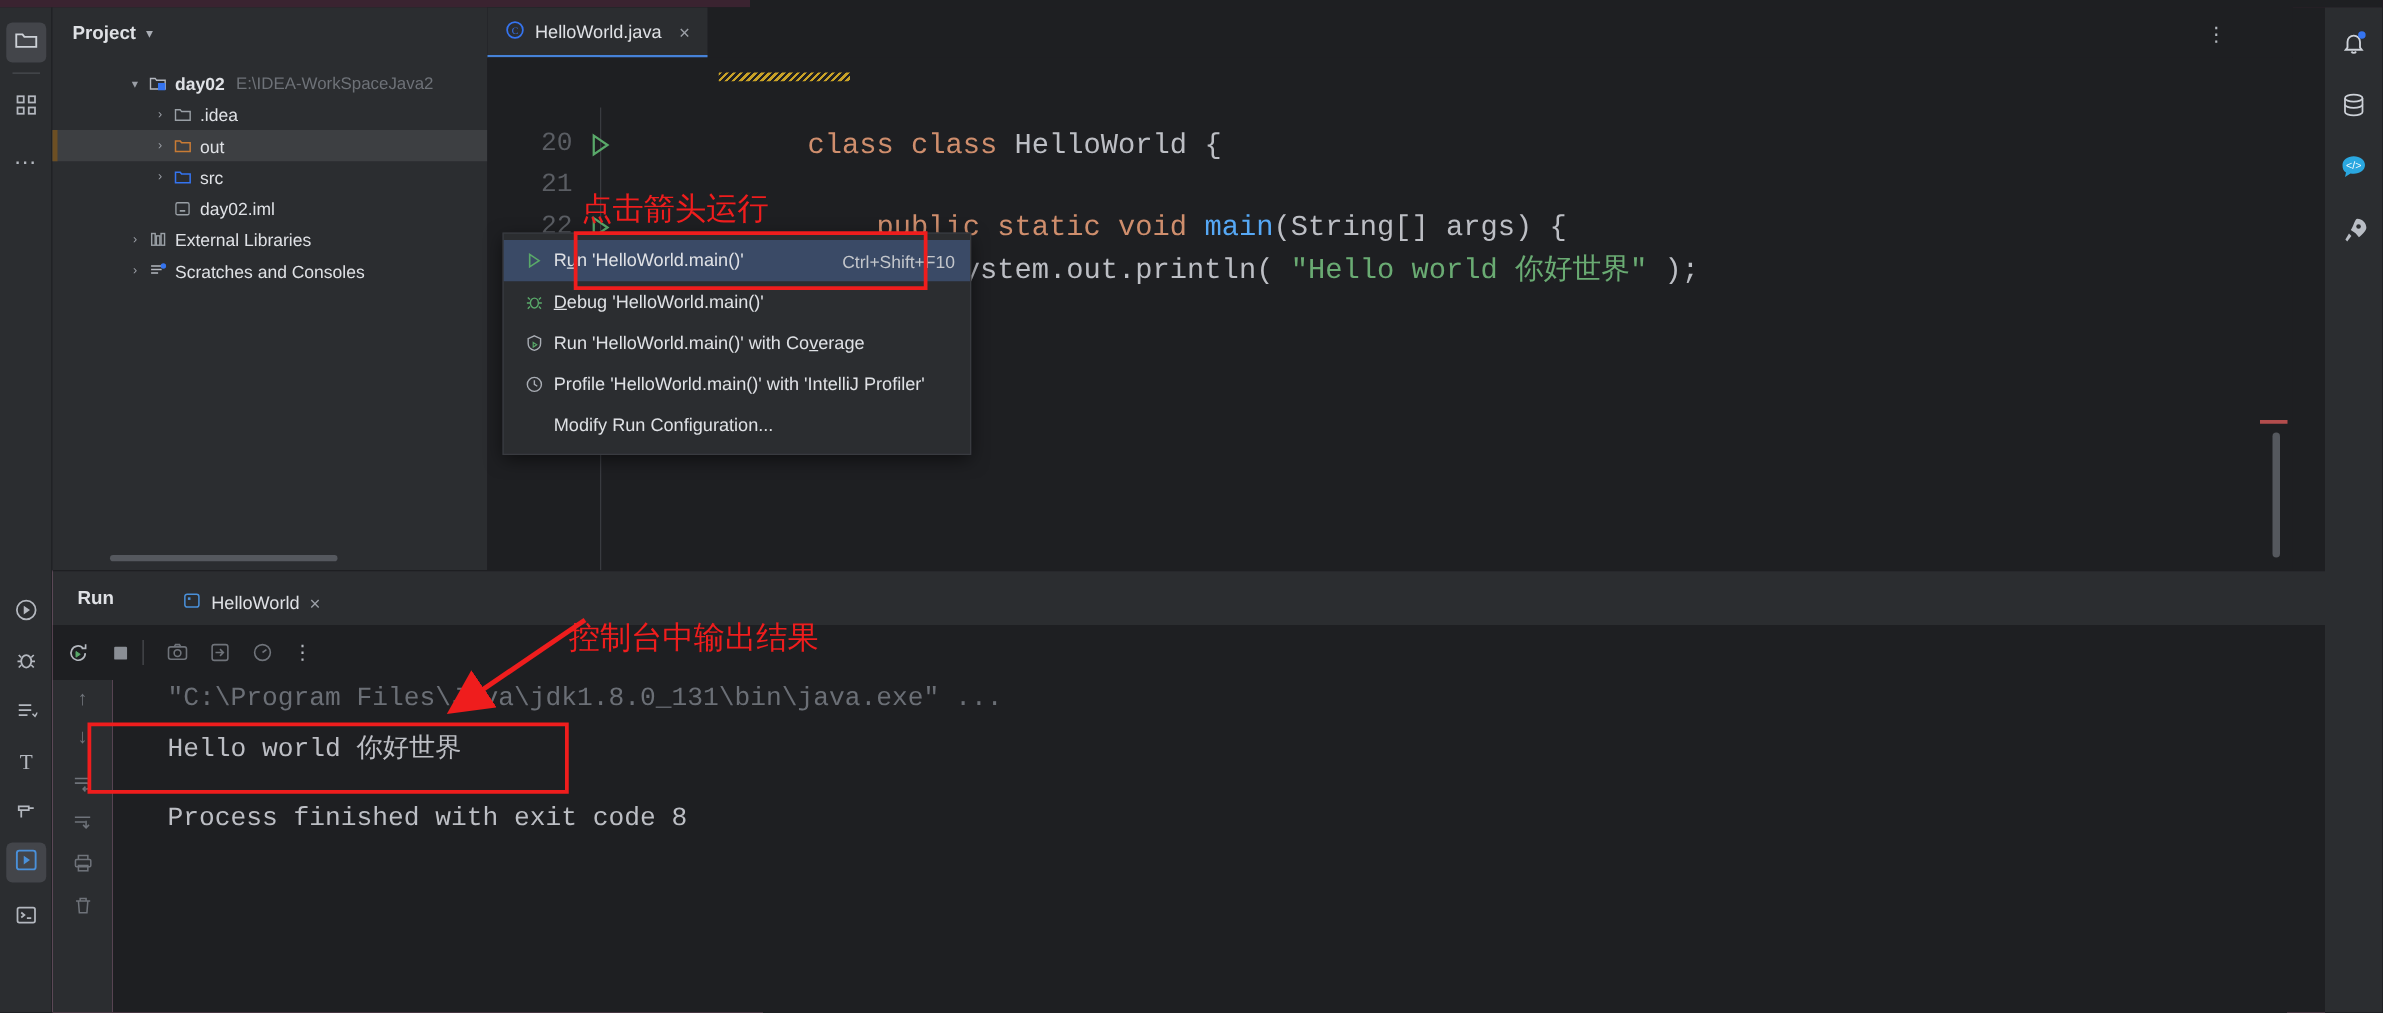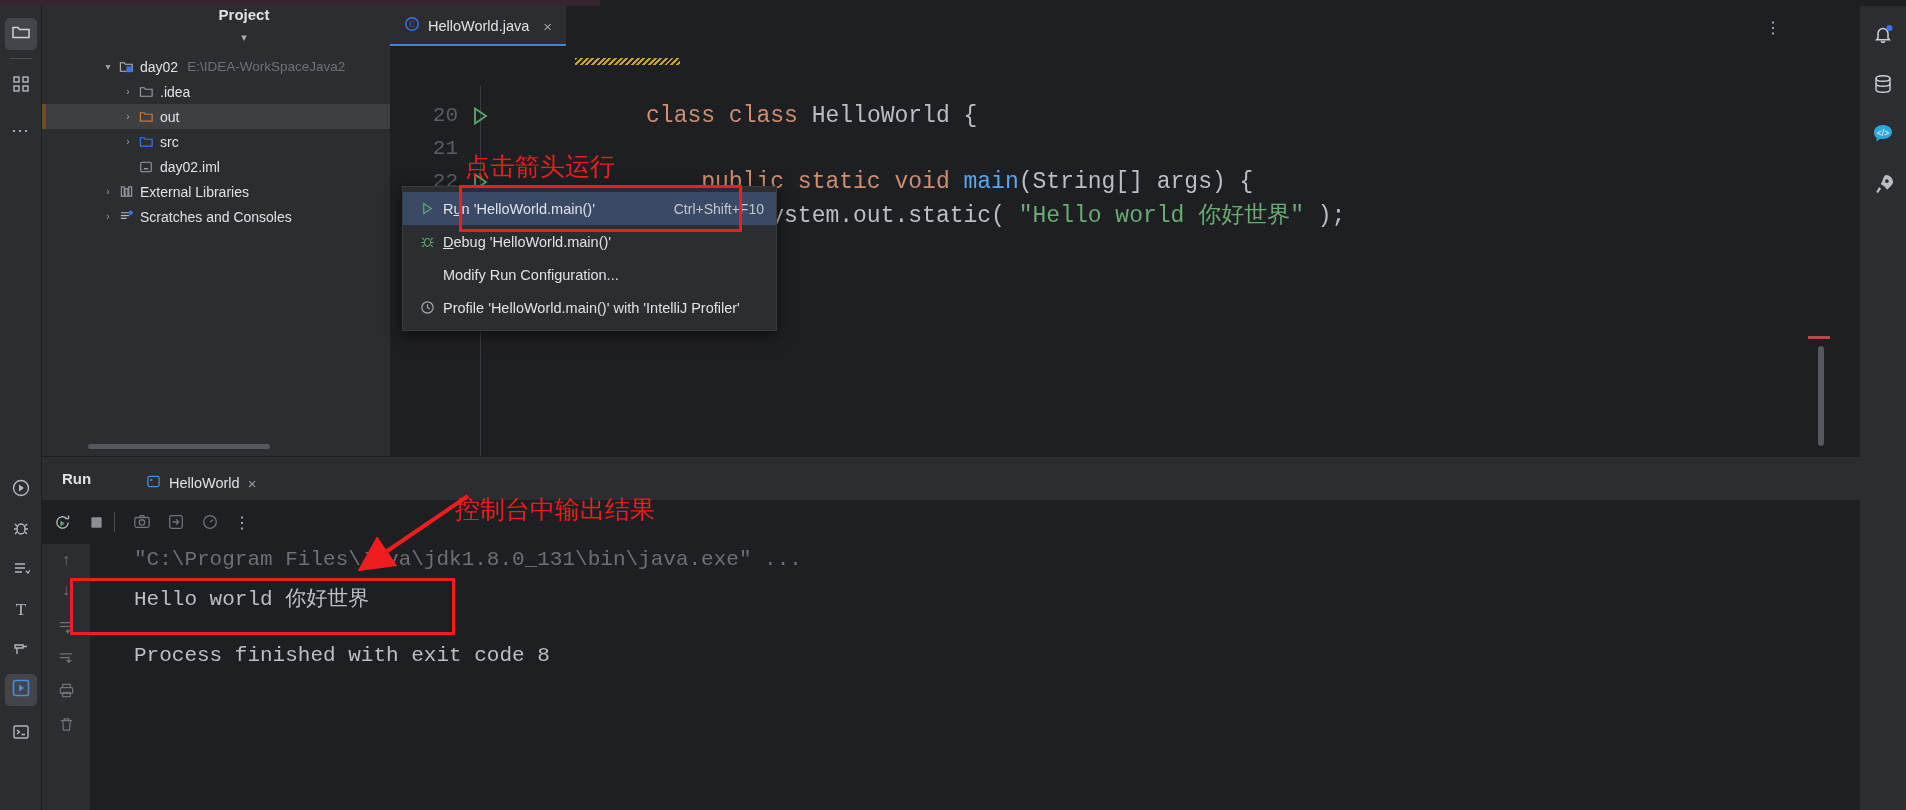--- a/index.html
+++ b/index.html
@@ -31,38 +31,38 @@
   .act-btn.active { background: #43454a; }
   .act-sep { position: absolute; left: 10px; width: 22px; height: 1px; background: #4a4c50; }
 
   
   .project-panel {
     position: absolute; left: 42px; top: 6px; width: 388px; height: 450px;
     background: #2b2d30;
   }
   .panel-header {
     position: absolute; left: 0; top: 0; width: 388px; height: 40px;
-    display: flex; align-items: center; padding-left: 16px; gap: 8px; flex-direction: column;
+    display: flex; align-items: center; padding-left: 16px; gap: 8px;
   }
   .panel-title { color: #dfe1e5; font-size: 15px; font-weight: bold; }
   .chev-small { color: #a9adb4; font-size: 11px; }
 
   .tree { position: absolute; left: 0; top: 48px; width: 388px; }
   .tree-row {
     position: relative; height: 25px; display: flex; align-items: center;
     white-space: nowrap; font-size: 14px; color: #dfe1e5; padding-right: 4px;
   }
   .tree-row.selected { background: #3d3f42; }
   .tree-row.selected::before {
     content:""; position:absolute; left:0; top:0; width:4px; height:25px; background:#6d4f23;
   }
   .tw { width: 16px; text-align: center; color: #9b9fa6; font-size: 10px; flex: 0 0 16px; }
   .tree-ico { width: 20px; display:flex; align-items:center; justify-content:center; flex:0 0 20px; }
   .tree-label { margin-left: 4px; }
-  .tree-label.bold { font-weight: normal; }
+  .tree-label.bold { font-weight: bold; }
   .tree-path { margin-left: 9px; color: #6e7278; font-size: 13.5px; }
 
   .panel-hscroll {
     position: absolute; left: 46px; top: 438px; width: 182px; height: 5px;
     background: #55585e; border-radius: 3px;
   }
 
   
   .editor-area {
     position: absolute; left: 390px; top: 6px; width: 1444px; height: 450px;
@@ -416,21 +416,21 @@
         </span>
         <span class="code-txt">
           <span class="kw">    public static </span><span class="kw">void </span><span class="mth">main</span><span class="plain">(String[] args) {</span>
         </span>
       </div>
 
       <div class="code-row" style="top:152px">
         <span class="lnum">23</span>
         <span class="run-gutter"></span>
         <span class="code-txt">
-          <span class="plain">        System.out</span><span class="plain">.static( </span><span class="str">"Hello world 你好世界"</span><span class="plain"> );</span>
+          <span class="plain">        System.out</span><span class="plain">.println( </span><span class="str">"Hello world 你好世界"</span><span class="plain"> );</span>
         </span>
       </div>
 
       <div class="code-row" style="top:185px">
         <span class="lnum">24</span>
       </div>
       <div class="code-row" style="top:225px">
         <span class="lnum">25</span>
       </div>
       <div class="code-row" style="top:258px">
@@ -456,34 +456,43 @@
     <div class="ctx-item">
       <span class="ctx-ico">
         <svg width="15" height="15" viewBox="0 0 16 16" fill="none" stroke="#59a869" stroke-width="1.2">
           <ellipse cx="8" cy="9" rx="3.4" ry="4.2"></ellipse>
             <path d="M4.2 6L2.4 4.2M11.8 6l1.8-1.8M4.2 12l-1.8 1.8M11.8 12l1.8 1.8M1.6 9h2.8M11.6 9h2.8"></path>
         </svg>
       </span>
       <span class="ctx-label"><span></span><span class="mn">D</span><span>ebug 'HelloWorld.main()'</span></span>
     </div>
 
-
     <div class="ctx-item">
-      <span class="ctx-ico"></span>
-      <span class="ctx-label">Modify Run Configuration...</span>
+      <span class="ctx-ico">
+        <svg width="15" height="15" viewBox="0 0 16 16" fill="none" stroke="#a9adb4" stroke-width="1.2">
+          <path d="M8 1.8l5.3 2.4v4.2c0 3-2.3 5.2-5.3 5.8-3-0.6-5.3-2.8-5.3-5.8V4.2z"></path>
+          <path d="M7 7.4l3 2-3 2z" stroke="#59a869" stroke-width="1"></path>
+        </svg>
+      </span>
+      <span class="ctx-label"><span>Run 'HelloWorld.main()' with Co</span><span class="mn">v</span><span>erage</span></span>
     </div>
 
     <div class="ctx-item">
       <span class="ctx-ico">
         <svg width="15" height="15" viewBox="0 0 16 16" fill="none" stroke="#a9adb4" stroke-width="1.2">
           <circle cx="8" cy="8" r="6"></circle>
             <path d="M8 4.4V8l2.5 1.6"></path>
         </svg>
       </span>
       <span class="ctx-label">Profile 'HelloWorld.main()' with 'IntelliJ Profiler'</span>
+    </div>
+
+    <div class="ctx-item">
+      <span class="ctx-ico"></span>
+      <span class="ctx-label">Modify Run Configuration...</span>
     </div>
   </div>
 
   <div class="run-window">
     <div class="run-header">
       <span class="run-title">Run</span>
       <div class="run-tab">
         <span>
           <svg width="15" height="15" viewBox="0 0 16 16" fill="none" stroke="#4a90d9" stroke-width="1.3">
             <rect x="2" y="2.5" width="12" height="11" rx="2"></rect>

